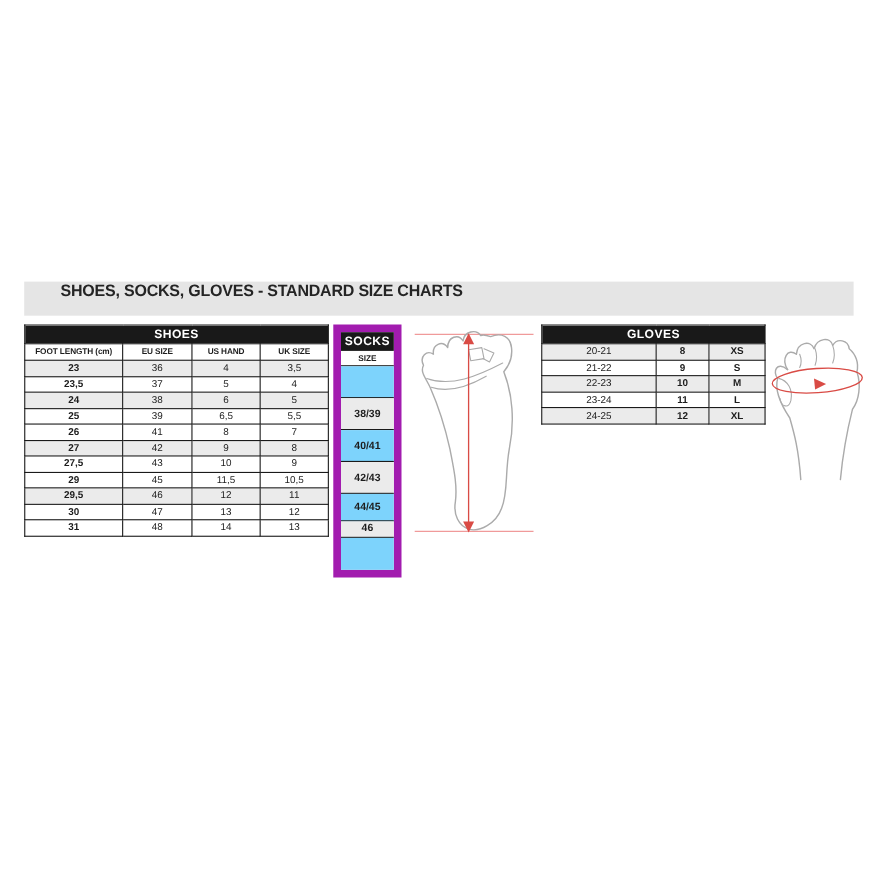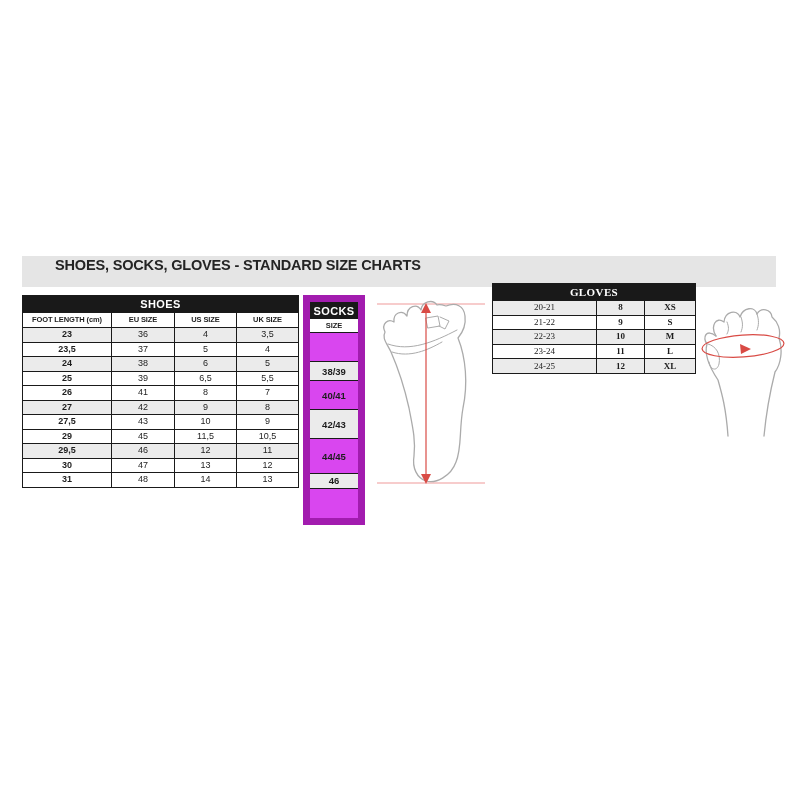--- a/index.html
+++ b/index.html
@@ -59,27 +59,27 @@
     display:flex;align-items:center;justify-content:center;
     font-size:11px;font-weight:700;letter-spacing:.4px;box-sizing:border-box;
   }
   #socks-table .s-sub{
     height:14px;display:flex;align-items:center;justify-content:center;
     font-size:7.5px;font-weight:700;border-bottom:1px solid #1a1a1a;box-sizing:border-box;
   }
   #socks-table .s-cell{
     display:flex;align-items:center;justify-content:center;
     font-size:9.5px;font-weight:700;
-    border-bottom:1px solid #1a1a1a;box-sizing:border-box;background:#d946ef;
+    border-bottom:1px solid #1a1a1a;box-sizing:border-box;background:#7dd3fc;
   }
   #socks-table .s-cell.shaded{background:var(--stripe,#ebebeb);}
   #socks-table .s-cell:last-child{border-bottom:none;}
 
   
-  #gloves-table{left:492px;top:283px;width:203px;font-family:Liberation Serif, serif;}
+  #gloves-table{left:492px;top:295px;width:203px;}
   #gloves-table col.g0{width:104px;}
   #gloves-table col.g1{width:48px;}
   #gloves-table col.g2{width:51px;}
   #gloves-table tr.data{height:14.6px;}
 
   
   #foot-illustration{left:376px;top:296px;}
   #hand-illustration{left:694px;top:296px;}
   .outline{stroke:var(--gray,#ababab);fill:none;stroke-width:1.3;stroke-linecap:round;stroke-linejoin:round;}
   .outline.thin{stroke-width:1;}
@@ -101,21 +101,21 @@
       <col class="c2">
       <col class="c3">
     </colgroup>
   <thead>
     <tr class="hdr">
       <th colspan="4">SHOES</th>
     </tr>
     <tr class="sub">
       <th>FOOT LENGTH (cm)</th>
       <th>EU SIZE</th>
-      <th>US SIZE</th>
+      <th>US HAND</th>
       <th>UK SIZE</th>
     </tr>
   </thead>
   <tbody id="shoes-tbody">
       <tr class="data shaded">
         <td class="key">23</td>
         <td>36</td>
         <td>4</td>
         <td>3,5</td>
       </tr>
@@ -180,24 +180,24 @@
         <td>13</td>
       </tr>
     </tbody>
 </table>
 
 <div id="socks-table" class="abs">
   <div class="s-hdr">SOCKS</div>
   <div class="s-sub">SIZE</div>
   <div id="socks-cells">
       <div class="s-cell" style="height: 29px;"></div>
-      <div class="s-cell shaded" style="height: 19px;">38/39</div>
+      <div class="s-cell shaded" style="height: 29px;">38/39</div>
       <div class="s-cell" style="height: 29px;">40/41</div>
       <div class="s-cell shaded" style="height: 29px;">42/43</div>
-      <div class="s-cell" style="height: 35px;">44/45</div>
+      <div class="s-cell" style="height: 25px;">44/45</div>
       <div class="s-cell shaded" style="height: 14.5px;">46</div>
       <div class="s-cell" style="height: 29px;"></div>
     </div>
 </div>
 
 <svg id="foot-illustration" class="abs" width="110" height="194" viewBox="0 0 110 194">
   <line class="guide" x1="1" y1="8" x2="109" y2="8"></line>
   <line class="guide" x1="1" y1="187" x2="109" y2="187"></line>
   <g>
     <path class="outline" d="M 70,10

